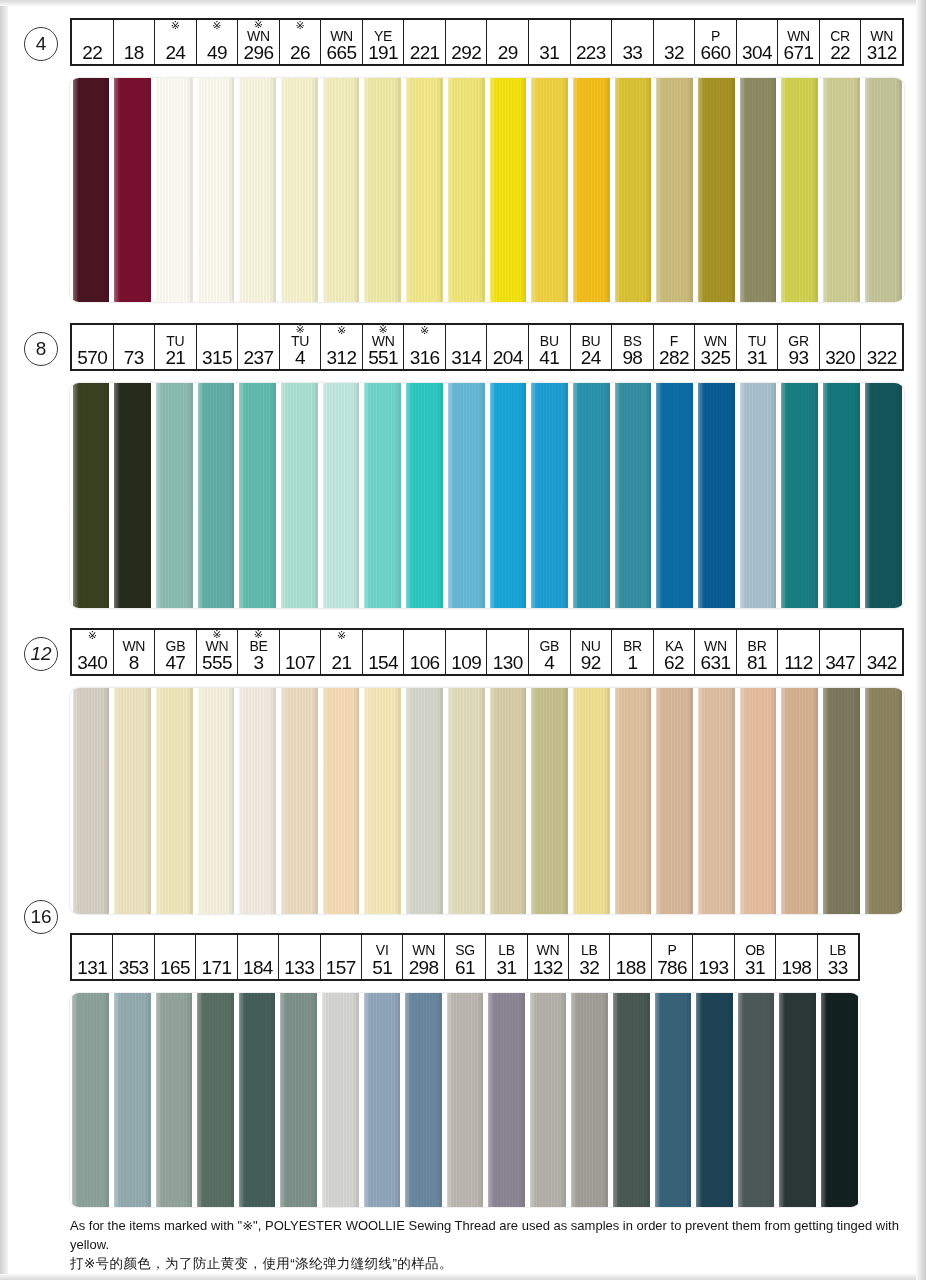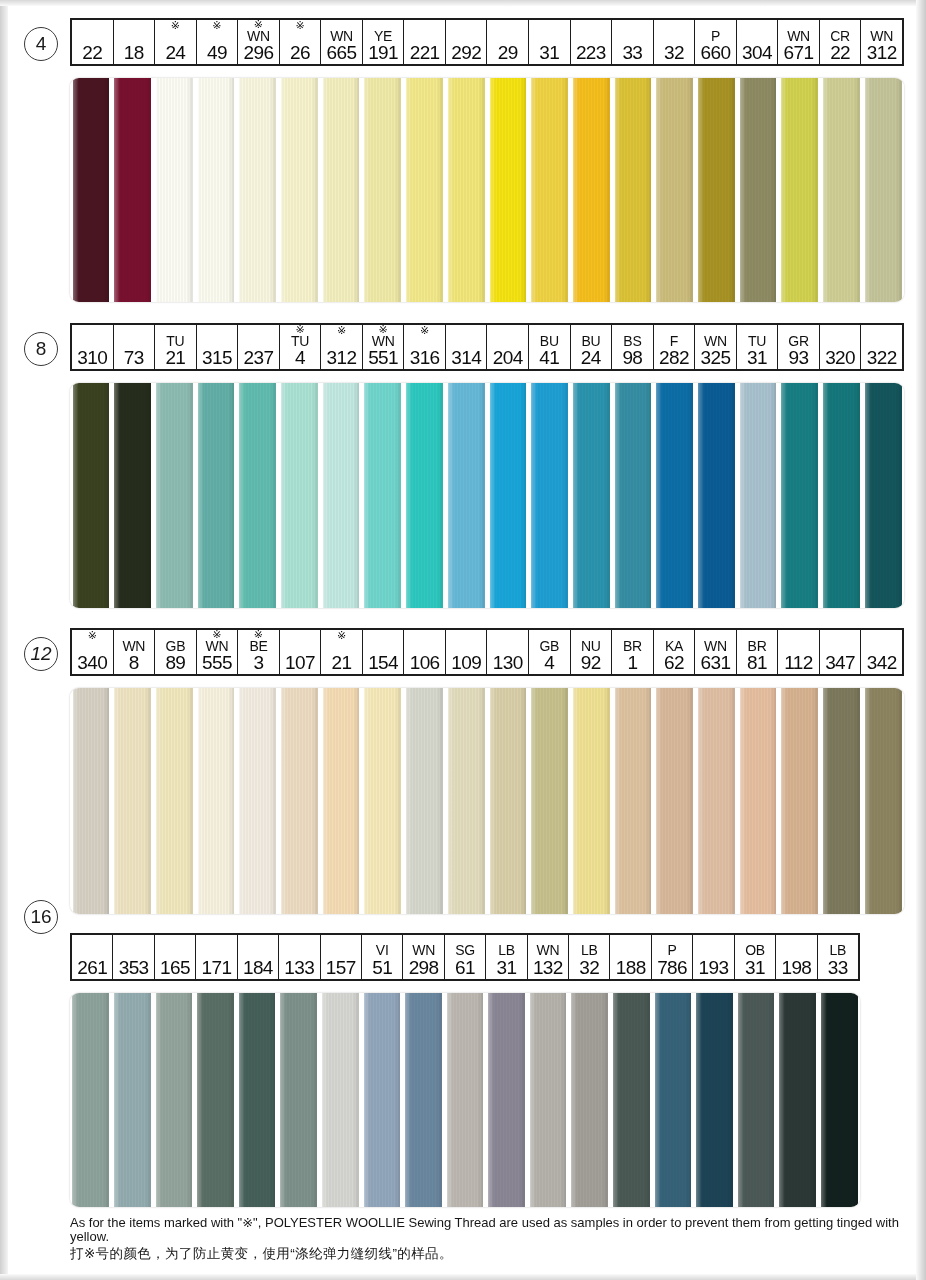--- a/index.html
+++ b/index.html
@@ -102,21 +102,21 @@
     content:"";position:absolute;inset:0;
     background:linear-gradient(90deg,rgba(255,255,255,.35),rgba(255,255,255,0) 16%,rgba(0,0,0,0) 84%,rgba(0,0,0,.10));
   }
 
   
   .footnote{
     position:absolute;left:70px;width:840px;
     color:#161616;
   }
   .fn-ja{font-size:13.5px;line-height:19px;letter-spacing:.2px;}
-  .fn-en{font-size:13px;line-height:14px;}
+  .fn-en{font-size:13px;line-height:19px;}
   .fn-zh{font-size:13.5px;line-height:19px;letter-spacing:.4px;}
 </style>
 </head>
 <body>
 
 <div class="page-edge-left"></div>
 <div class="page-edge-top"></div>
 <div class="page-edge-bottom"></div>
 <div class="page-edge-right"></div>
 
@@ -291,21 +291,21 @@
       </div>
     </div>
     <div class="group">
       <div class="rownum" style="top: 332px;">
         <span>8</span>
       </div>
       <div class="labels" style="top: 323px; width: 834px;">
         <div class="cell">
           <span class="spacer"></span>
           <span class="spacer2"></span>
-          <span class="num">310</span>
+          <span class="num">570</span>
         </div>
         <div class="cell">
           <span class="spacer"></span>
           <span class="spacer2"></span>
           <span class="num">73</span>
         </div>
         <div class="cell">
           <span class="spacer"></span>
           <span class="pre">TU</span>
           <span class="num">21</span>
@@ -470,21 +470,21 @@
           <span class="num">340</span>
         </div>
         <div class="cell">
           <span class="spacer"></span>
           <span class="pre">WN</span>
           <span class="num">8</span>
         </div>
         <div class="cell">
           <span class="spacer"></span>
           <span class="pre">GB</span>
-          <span class="num">89</span>
+          <span class="num">47</span>
         </div>
         <div class="cell">
           <span class="mark">※</span>
           <span class="pre">WN</span>
           <span class="num">555</span>
         </div>
         <div class="cell">
           <span class="mark">※</span>
           <span class="pre">BE</span>
           <span class="num">3</span>
@@ -628,21 +628,21 @@
         </div>
       </div>
     </div>
     <div class="group">
       <div class="rownum" style="top: 900px;">
         <span>16</span>
       </div>
       <div class="labels" style="top: 933px; width: 790px;">
         <div class="cell">
           <span class="spacer2"></span>
-          <span class="num">261</span>
+          <span class="num">131</span>
         </div>
         <div class="cell">
           <span class="spacer2"></span>
           <span class="num">353</span>
         </div>
         <div class="cell">
           <span class="spacer2"></span>
           <span class="num">165</span>
         </div>
         <div class="cell">

